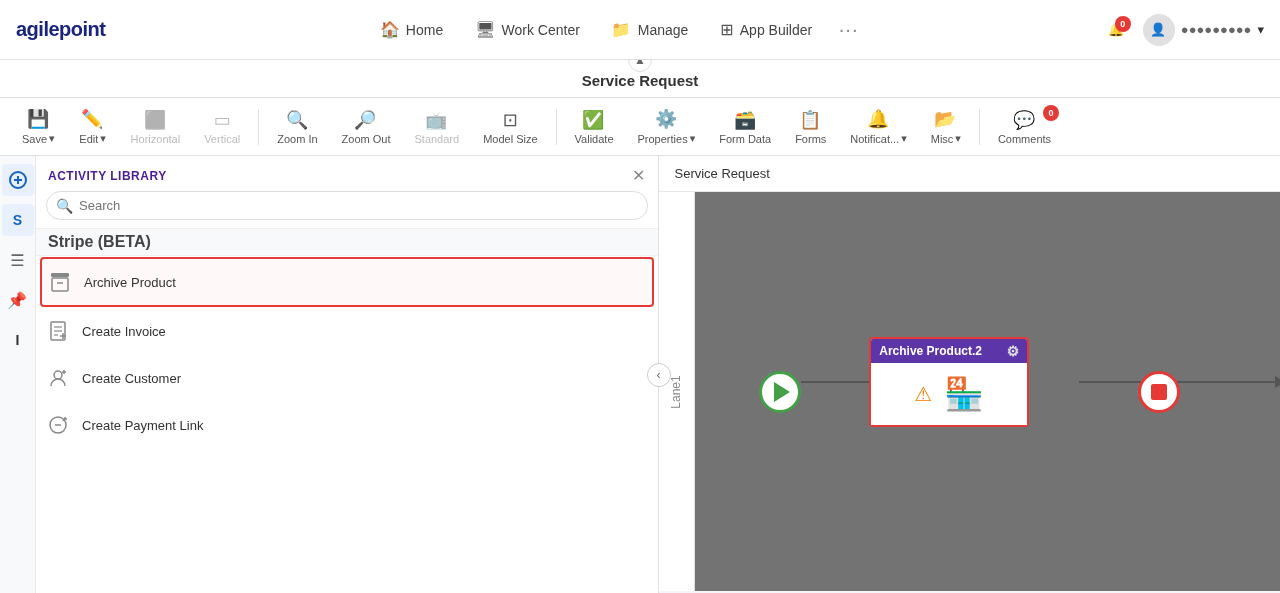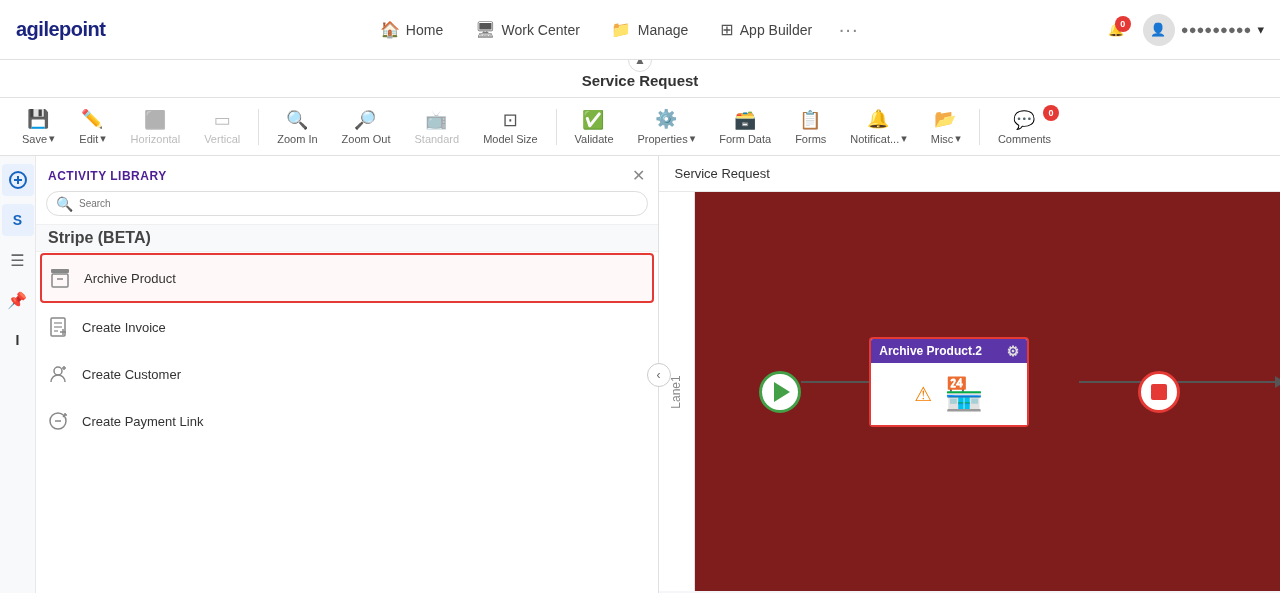--- a/index.html
+++ b/index.html
@@ -45,34 +45,34 @@
     
     .main-layout { display: flex; height: calc(593px - 60px - 42px - 54px); }
     .sidebar-icons { width: 36px; background: #f8f9fb; border-right: 1px solid #e8e8e8; display: flex; flex-direction: column; align-items: center; padding-top: 8px; gap: 8px; flex-shrink: 0; }
     .sidebar-icon-btn { width: 32px; height: 32px; border-radius: 4px; display: flex; align-items: center; justify-content: center; cursor: pointer; font-size: 16px; color: #666; }
     .sidebar-icon-btn.active { background: #e8f0fe; color: #1565c0; }
     .sidebar-panel { flex: 1; display: flex; flex-direction: column; overflow: hidden; }
     .sidebar-header { display: flex; align-items: center; justify-content: space-between; padding: 10px 12px 6px; }
     .sidebar-title { font-size: 12px; font-weight: 700; color: #4c1d95; letter-spacing: 0.5px; text-transform: uppercase; }
     .sidebar-close { cursor: pointer; color: #888; font-size: 16px; }
     .sidebar-search { padding: 0 10px 8px; }
-    .sidebar-search input { width: 100%; border: 1px solid #ddd; border-radius: 20px; padding: 6px 12px 6px 32px; font-size: 10px; color: #666; background: #fff; outline: none; }
+    .sidebar-search input { width: 100%; border: 1px solid #ddd; border-radius: 20px; padding: 6px 12px 6px 32px; font-size: 13px; color: #666; background: #fff; outline: none; }
     .search-wrap { position: relative; }
     .search-icon { position: absolute; left: 10px; top: 50%; transform: translateY(-50%); color: #aaa; font-size: 14px; }
     .sidebar-section-label { font-size: 16px; font-weight: 700; color: #444; padding: 4px 12px 4px; background: #f8f9fb; border-top: 1px solid #f0f0f0; border-bottom: 1px solid #f0f0f0; }
     .sidebar-items { overflow-y: auto; flex: 1; }
     .sidebar-item { display: flex; align-items: center; gap: 10px; padding: 9px 4px; cursor: pointer; border-radius: 4px; margin: 1px 4px; }
     .sidebar-item.selected { border: 2px solid #e53935; border-radius: 4px; background: #fff8f8; }
     .sidebar-item-icon { width: 28px; height: 28px; display: flex; align-items: center; justify-content: center; color: #666; font-size: 18px; flex-shrink: 0; }
     .sidebar-item-label { font-size: 13px; color: #333; }
 
     
     .canvas-area { flex: 1; background: #f5f6fa; position: relative; overflow: hidden; }
     .canvas-header { padding: 10px 16px; font-size: 13px; color: #333; background: #fff; border-bottom: 1px solid #e8e8e8; }
-    .canvas-content { flex: 1; position: relative; overflow: hidden; background: #7f1d1d; height: calc(100% - 38px); }
+    .canvas-content { flex: 1; position: relative; overflow: hidden; background: #737373; height: calc(100% - 38px); }
 
     
     .flow-container { position: relative; width: 100%; height: 100%; }
     .start-node { position: absolute; top: 50%; left: 60px; transform: translateY(-50%); width: 42px; height: 42px; border: 3px solid #43a047; border-radius: 50%; display: flex; align-items: center; justify-content: center; background: #fff; cursor: pointer; }
     .start-inner { width: 0; height: 0; border-top: 10px solid transparent; border-bottom: 10px solid transparent; border-left: 16px solid #43a047; margin-left: 4px; }
     .end-node { position: absolute; top: 50%; right: 80px; transform: translateY(-50%); width: 42px; height: 42px; border: 3px solid #e53935; border-radius: 50%; display: flex; align-items: center; justify-content: center; background: #fff; cursor: pointer; }
     .end-inner { width: 16px; height: 16px; background: #e53935; border-radius: 2px; }
 
     
     .activity-node { position: absolute; top: 50%; left: 50%; transform: translate(-50%, -50%) translateY(-10px); width: 160px; border: 2px solid #e53935; border-radius: 4px; background: #fff; cursor: pointer; }

